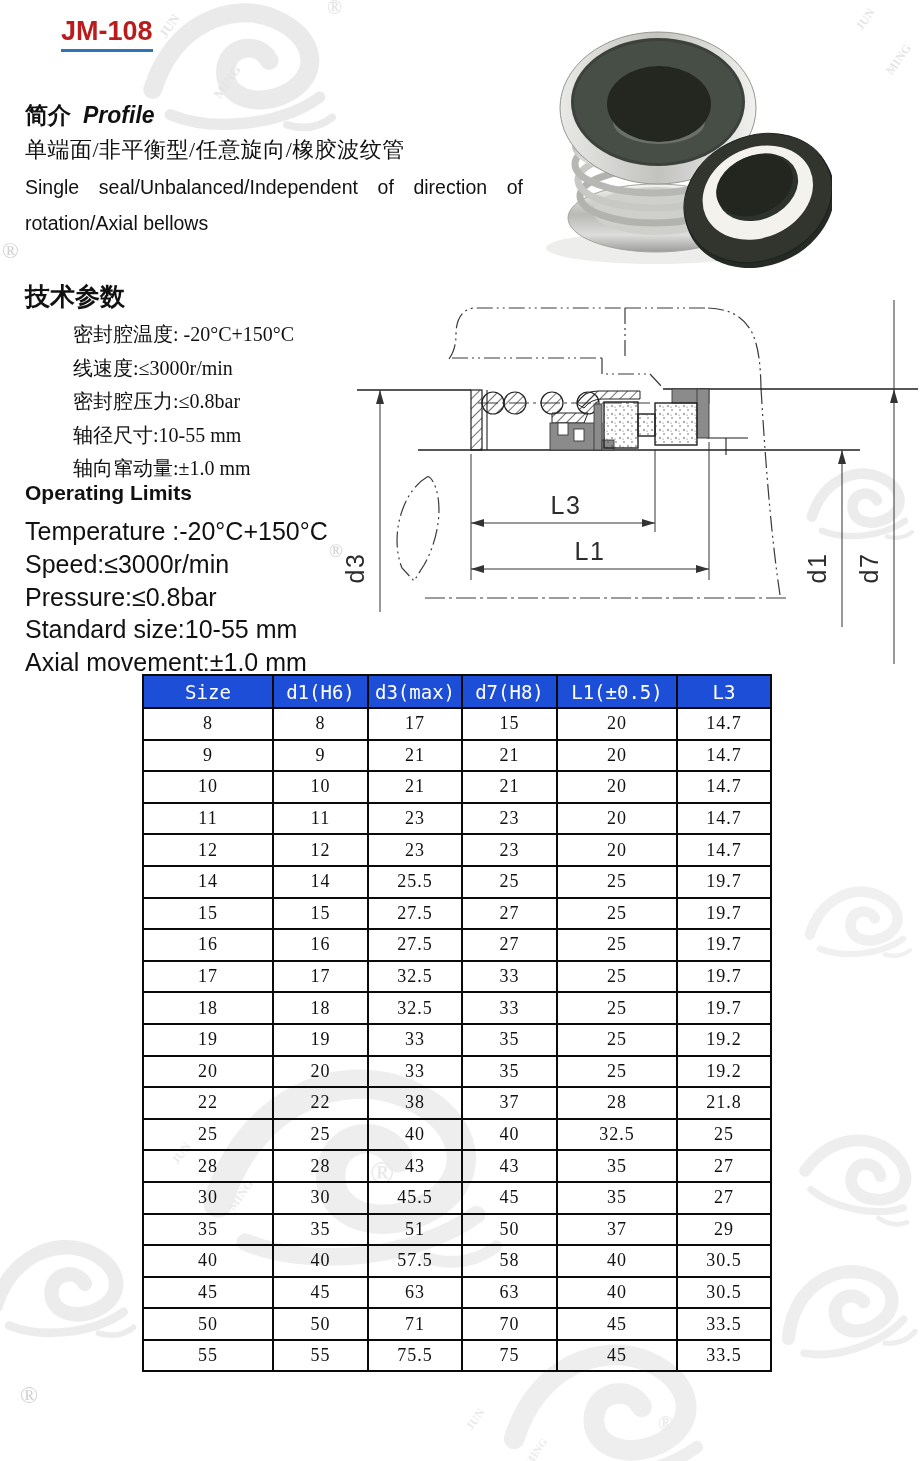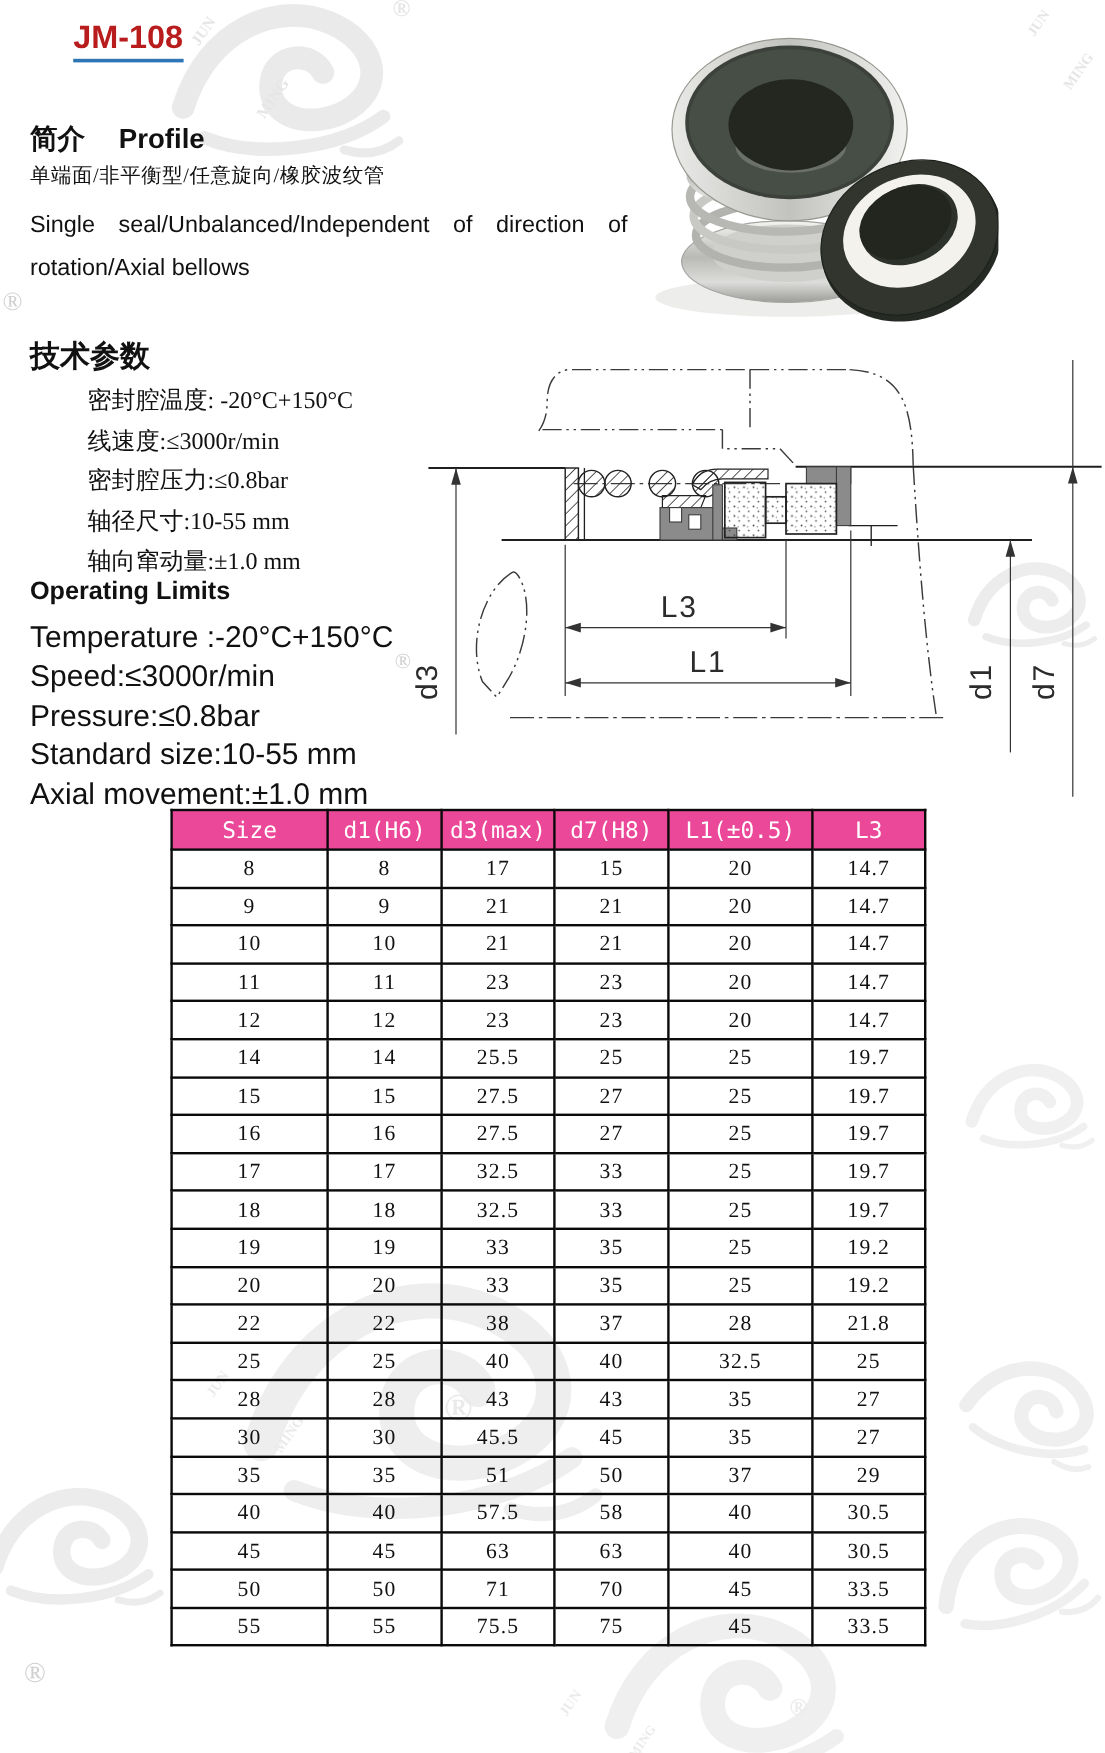--- a/index.html
+++ b/index.html
@@ -11,33 +11,33 @@
   .wm{position:absolute;z-index:1;color:#d7d7d7;pointer-events:none;}
   .wm svg{display:block;}
   .wm-t{position:absolute;font-family:"Liberation Serif",serif;font-weight:bold;color:#cccccc;white-space:nowrap;}
   .wm-reg{position:absolute;z-index:1;font-family:"Liberation Serif",serif;color:#cfcfcf;pointer-events:none;}
   
   .title{left:25px;top:16px;font-size:27px;font-weight:bold;color:#b91c1c;
          border-bottom:3px solid #2e75b6;padding-bottom:2px;line-height:1.15;margin-left:36px;}
   
   .profile-heading{left:25px;top:100px;font-size:23px;font-weight:bold;}
   .profile-heading .zh{font-family:"Liberation Serif",serif;}
-  .profile-heading .en{margin-left:28px;}
-  .desc-zh{left:25px;top:135px;font-size:17px;font-family:"Liberation Serif",serif;letter-spacing:.5px;}
+  .profile-heading .en{margin-left:12px;font-style:italic;}
+  .desc-zh{left:25px;top:135px;font-size:22px;font-family:"Liberation Serif",serif;letter-spacing:.5px;}
   .desc-en{left:25px;top:169px;width:498px;font-size:19.5px;line-height:36px;}
   .desc-en .l1{text-align:justify;text-align-last:justify;}
   
   .tech-heading{left:25px;top:280px;font-size:25px;font-weight:bold;font-family:"Liberation Serif",serif;text-align:center;}
   .tech-list{left:25px;top:318px;font-size:20px;line-height:33.5px;font-family:"Liberation Serif",serif;margin-left:48px;}
   .op-heading{left:25px;top:481px;font-size:21px;font-weight:bold;}
   .op-list{left:25px;top:515px;font-size:25px;line-height:32.8px;}
   
   table.spec{position:absolute;left:142px;top:674px;width:628px;z-index:2;
              border-collapse:collapse;table-layout:fixed;background:transparent;}
-  table.spec th{background:#ec4899;color:#ffffff;font-family:"DejaVu Sans Mono",monospace;
+  table.spec th{background:#1d4ed8;color:#ffffff;font-family:"DejaVu Sans Mono",monospace;
                 font-weight:500;font-size:19px;height:31px;}
   table.spec td{font-family:"Liberation Serif",serif;font-size:18px;height:29.6px;
                 text-align:center;letter-spacing:1px;background:transparent;}
   table.spec th,table.spec td{border:2px solid #0a0a0a;padding:0;}
   
   .dtx{font-family:"Liberation Sans",sans-serif;font-size:25px;fill:#2c2c2c;letter-spacing:1.5px;}
 </style>
 </head>
 <body>
 

